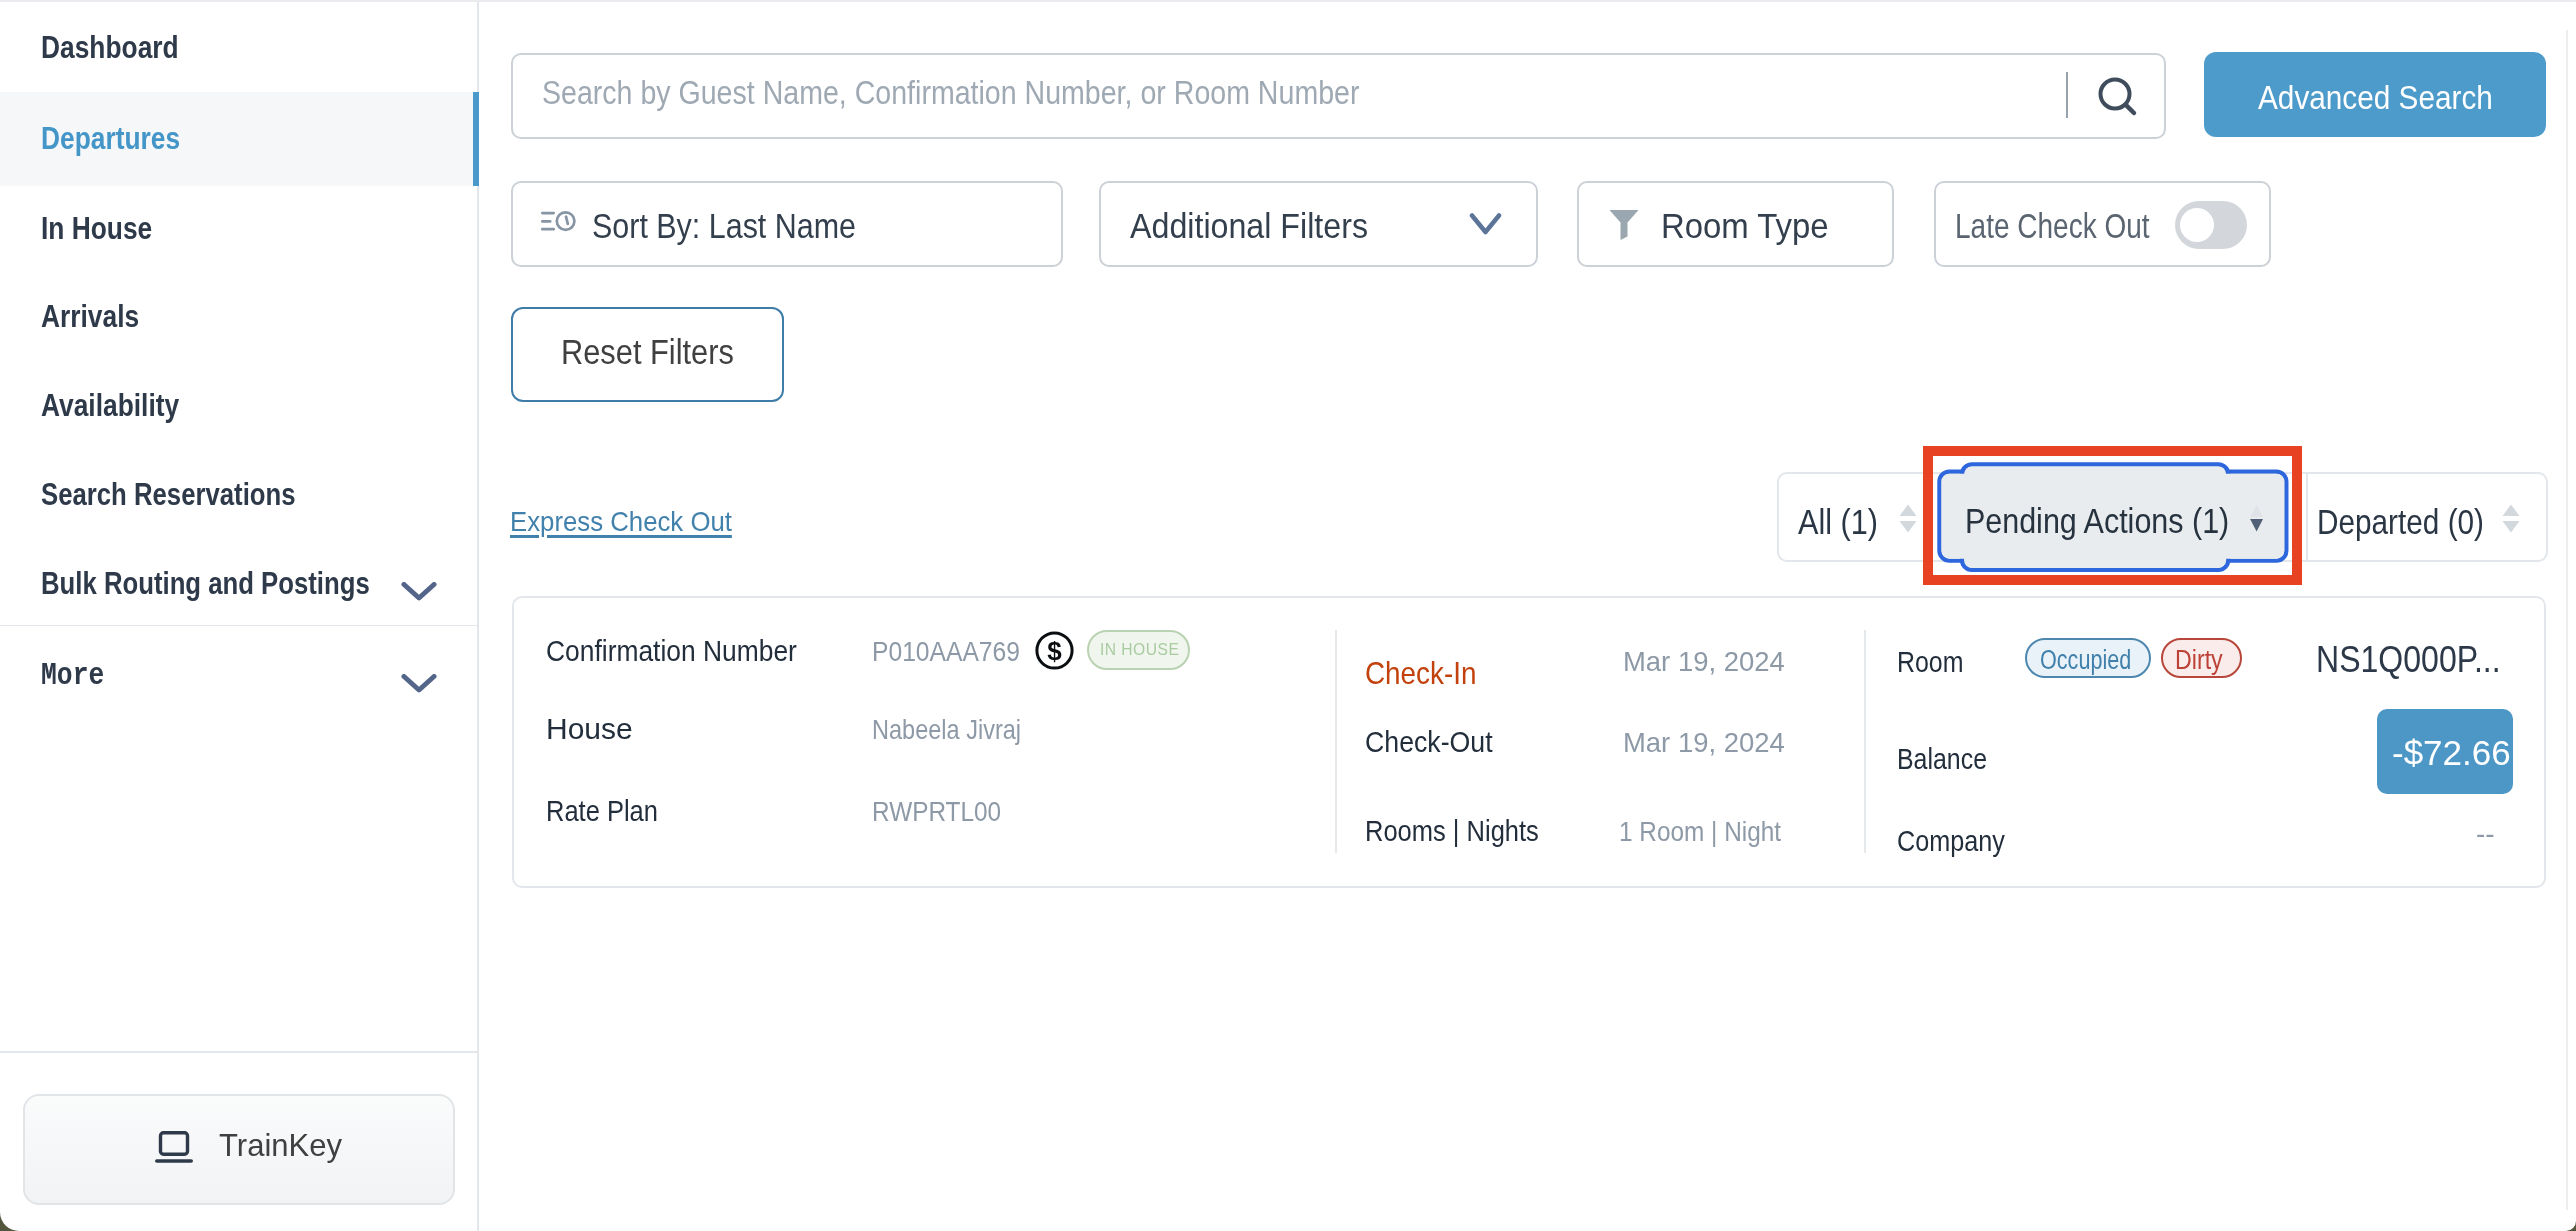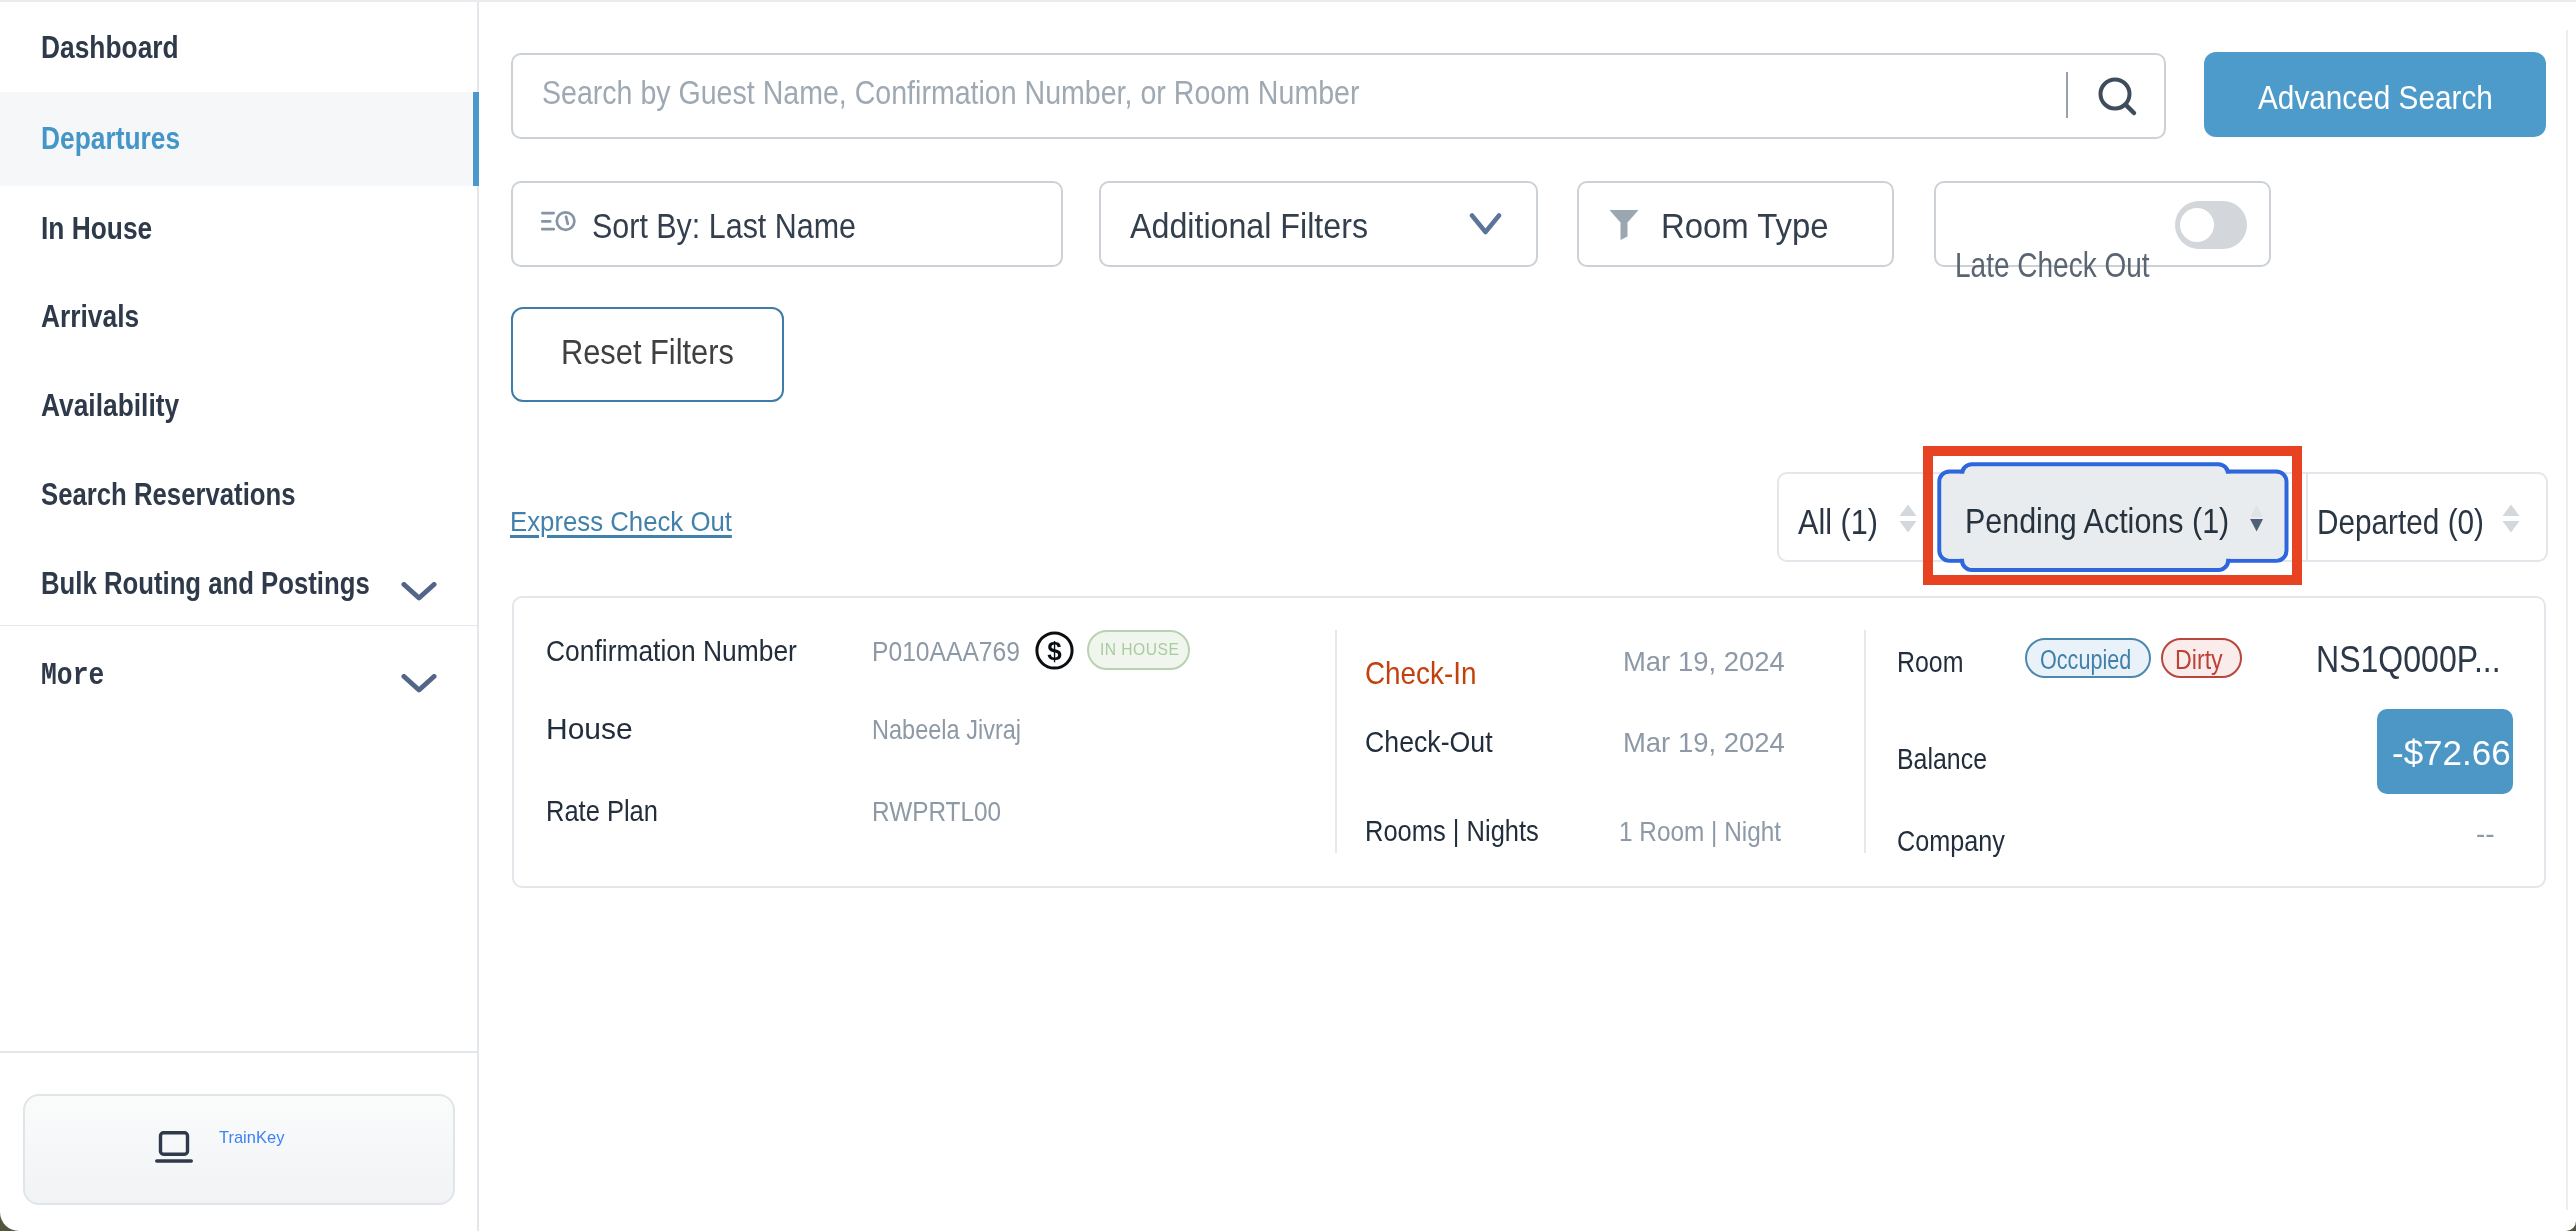--- a/index.html
+++ b/index.html
@@ -42,21 +42,21 @@
   <div class="tx nav" style="top:659px;font-family:Liberation Mono, monospace;"><span class="sx" style="transform:scaleX(0.85);">More</span></div>
   <svg style="position:absolute;left:401px;top:674px;" width="36" height="20" viewBox="0 0 36 20">
       <path d="M3 2.5 L18 16 L33 2.5" fill="none" stroke="#53668a" stroke-width="5" stroke-linecap="round" stroke-linejoin="round"></path>
     </svg>
   <div id="bot-line"></div>
   <div id="tk"></div>
   <svg style="position:absolute;left:154px;top:1131px;" width="40" height="33" viewBox="0 0 40 33">
       <rect x="6.5" y="1.8" width="27" height="21.5" rx="3" fill="none" stroke="#2e3a4a" stroke-width="3.4"></rect>
       <rect x="1" y="28.2" width="38" height="3.6" rx="1.8" fill="#2e3a4a"></rect>
     </svg>
-  <div class="tx b" style="left:219px; top:1128px; font-size:17px; color:#3b82f6;"><span class="sx" style="transform:scaleX(0.97);">TrainKey</span></div>
+  <div class="tx b" style="left:219px; top:1128px; font-size:32px; color:#404040;"><span class="sx" style="transform:scaleX(0.97);">TrainKey</span></div>
 </div>
 <div id="corner-o"></div>
 <div id="corner-w"></div>
 <div style="position:absolute; left:2566px; top:30px; width:2px; height:1180px; background:#eceef0;"></div>
 <div style="position:absolute; left:2566px; top:1221px; width:10px; height:10px; background:#53553c;"></div>
 <div style="position:absolute; left:2566px; top:1221px; width:10px; height:10px; background:#fff; border-bottom-right-radius:10px;"></div>
 
 <div class="box" style="left:511px; top:53px; width:1655px; height:86px;"></div>
 <div class="tx" style="left:542px; top:74px; font-size:34px; color:#9fa9b3;"><span class="sx" style="transform:scaleX(0.84);">Search by Guest Name, Confirmation Number, or Room Number</span></div>
 <div style="position:absolute; left:2066px; top:72px; width:2px; height:46px; background:#98a2ac;"></div>
@@ -85,21 +85,21 @@
     <path d="M3 3.5 L16.5 20 L30 3.5" fill="none" stroke="#5d7499" stroke-width="4.5" stroke-linecap="round" stroke-linejoin="round"></path>
   </svg>
 
 <div class="box" style="left:1577px; top:181px; width:317px; height:86px;"></div>
 <svg style="position:absolute;left:1609px;top:210px;" width="30" height="30" viewBox="0 0 30 30">
     <path d="M0.5 0 H29.5 L18.5 12.5 V26.5 L11.5 30 V12.5 Z" fill="#9aa7b0"></path>
   </svg>
 <div class="tx gtx" style="left:1661px; top:206px;"><span class="sx" style="transform:scaleX(0.94);">Room Type</span></div>
 
 <div class="box" style="left:1934px; top:181px; width:337px; height:86px;"></div>
-<div class="tx gtx" style="left:1955px; top:206px; color:#5a6571;margin-top:39px;"><span class="sx" style="transform:scaleX(0.80);">Late Check Out</span></div>
+<div class="tx gtx" style="left:1955px; top:206px; color:#5a6571;"><span class="sx" style="transform:scaleX(0.80);">Late Check Out</span></div>
 <div style="position:absolute; left:2175px; top:201px; width:72px; height:48px; background:#d3d7db; border-radius:24px;"></div>
 <div style="position:absolute; left:2180px; top:208px; width:34px; height:34px; background:#fff; border-radius:50%;"></div>
 
 <div style="position:absolute; left:511px; top:307px; width:273px; height:95px; border:2px solid #3f7da9; border-radius:12px;"></div>
 <div class="tx" style="left:561px; top:332px; font-size:35px; color:#404040;"><span class="sx" style="transform:scaleX(0.88);">Reset Filters</span></div>
 
 <div class="tx b" style="left:510px; top:506px; font-size:28px; color:#4181ac;"><span class="sx" style="transform:scaleX(0.92); text-decoration:underline; text-decoration-thickness:3px; text-underline-offset:4px;">Express Check Out</span></div>
 
 <div style="position:absolute; left:1777px; top:472px; width:771px; height:90px; border:2px solid #e3e6ea; border-radius:10px;"></div>
 <div class="tx" style="left:1798px; top:502px; font-size:35px; color:#2b3645;"><span class="sx" style="transform:scaleX(0.875);">All (1)</span></div>

